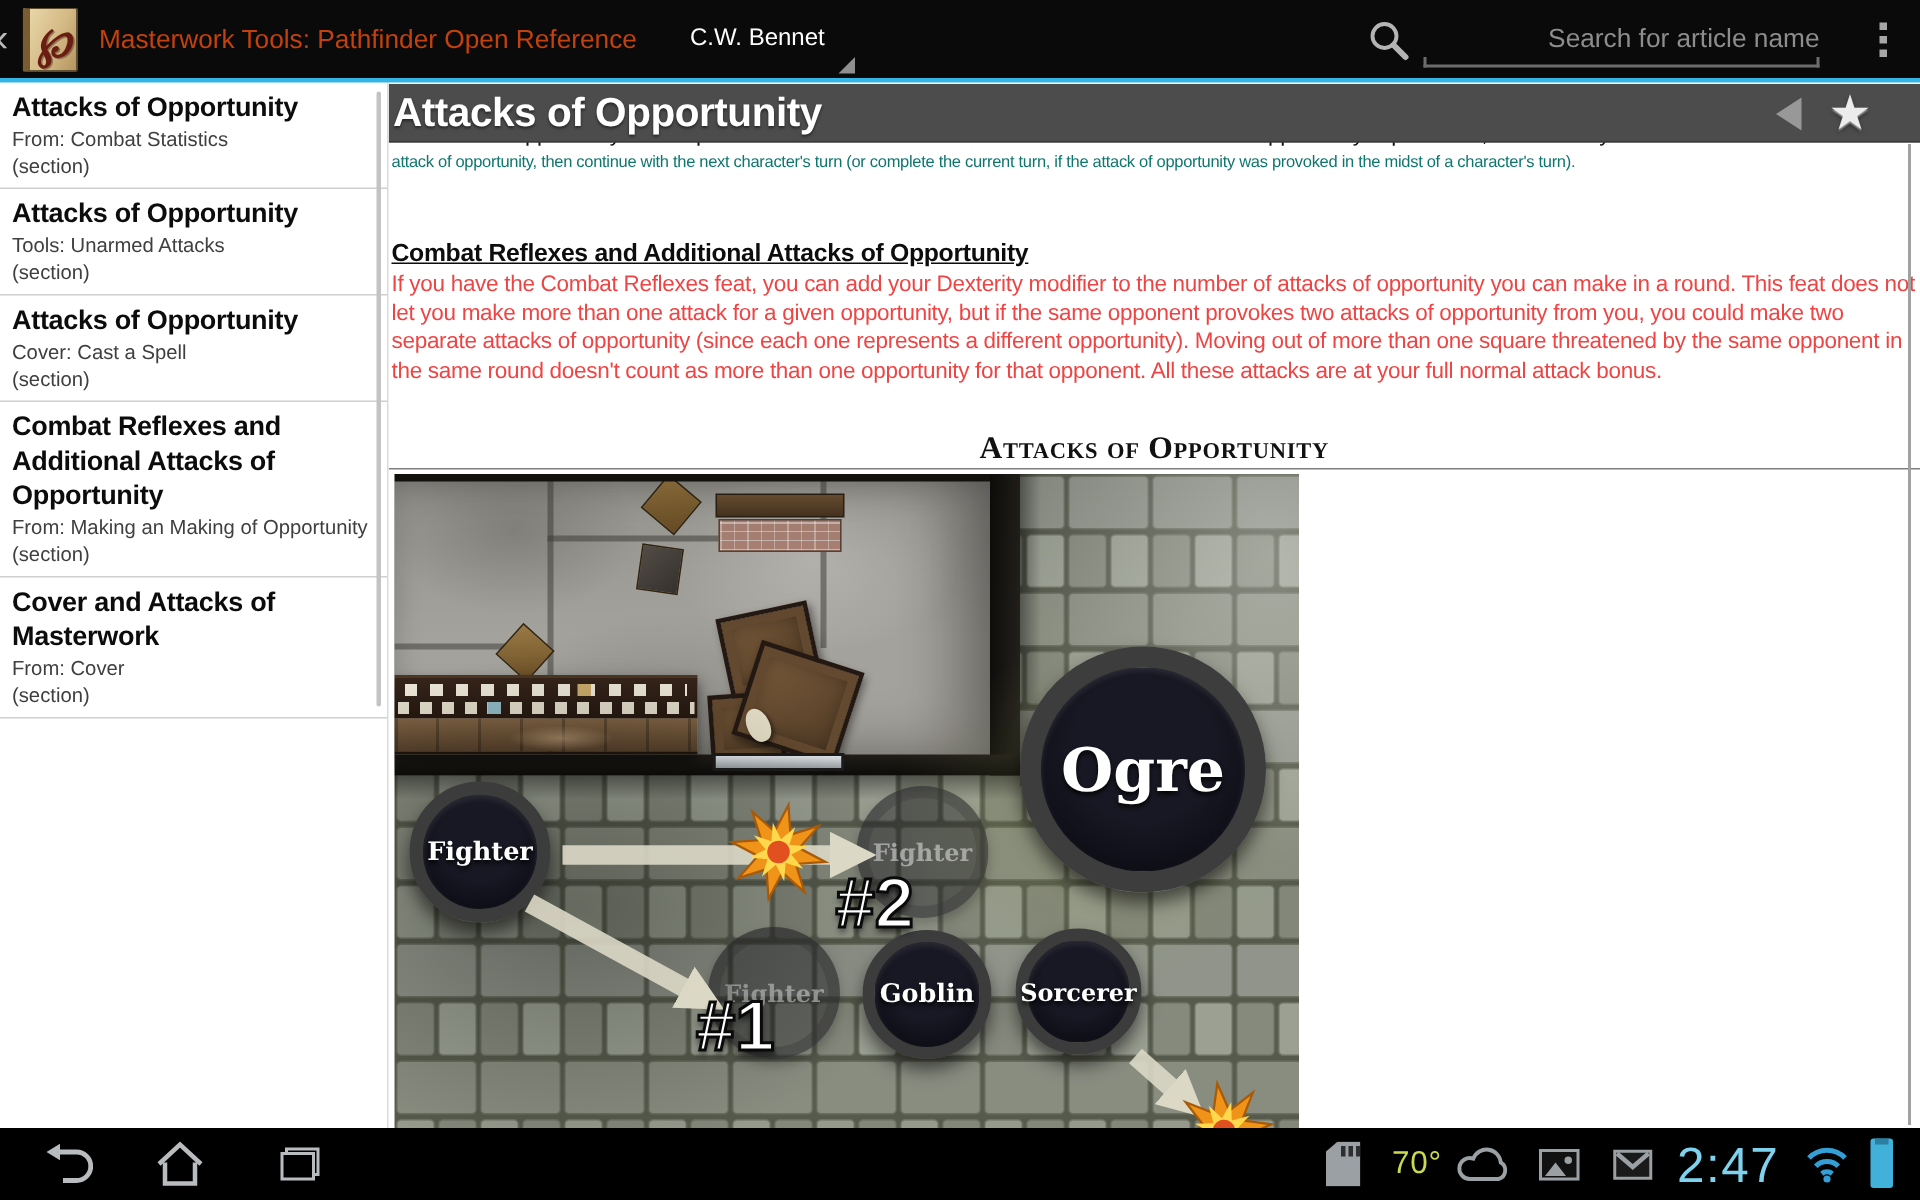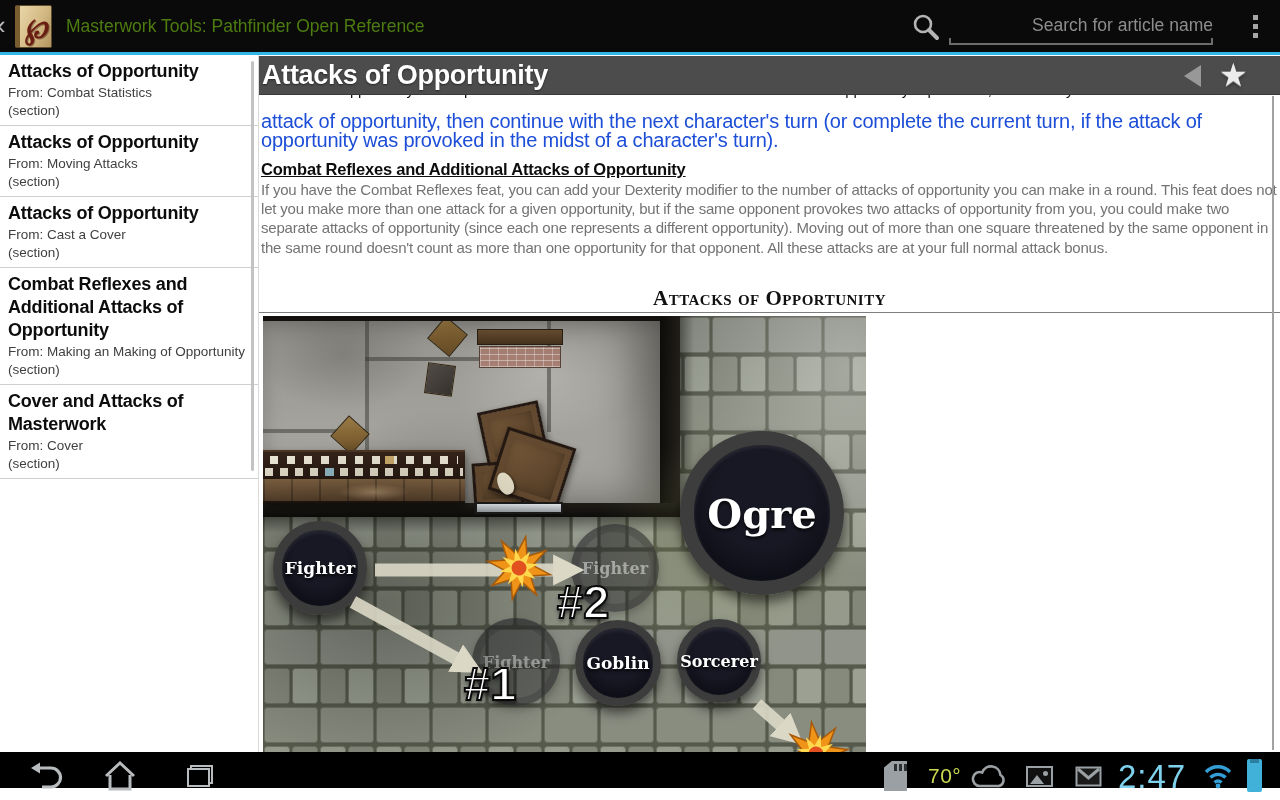--- a/index.html
+++ b/index.html
@@ -8,21 +8,21 @@
 
   
   .action-bar { position:absolute; left:0; top:0; width:1280px; height:52px; background:#0a0a0a; z-index:60; }
   .accent-line { position:absolute; left:0; top:52px; width:1280px; height:3px; background:#33b5e5; z-index:60; }
   .chevron-back { position:absolute; left:-3px; top:12px; color:#b9b9b9; font-size:26px; line-height:26px; }
   .app-icon { position:absolute; left:15px; top:5px; width:37px; height:43px;
       background:linear-gradient(115deg,#e8d6a8 0%,#d3b984 55%,#b3945e 100%);
       border:1px solid #5f4c2c; border-left:5px solid #7a5c31; border-radius:2px;
       display:flex; align-items:center; justify-content:center; }
   .app-icon span { font-family:"DejaVu Serif",serif; font-weight:bold; font-style:italic; color:#6a1d13; font-size:28px; transform:rotate(-4deg); text-shadow:1px 1px 0 rgba(60,20,10,.4); }
-  .ab-title { position:absolute; left:66px; top:0; height:52px; line-height:52px; color:#4d7c0f; font-size:17.5px; }
+  .ab-title { position:absolute; left:66px; top:0; height:52px; line-height:52px; color:#c2410c; font-size:17.5px; }
   .ab-spinner { position:absolute; left:448px; top:0; width:126px; height:52px; }
   .ab-spinner .sp-label { position:absolute; left:12px; top:0; height:52px; line-height:52px; color:#fdfdfd; font-size:16px; }
   .sp-caret { position:absolute; right:4px; bottom:3px; width:0; height:0; border-bottom:11px solid #8f8f8f; border-left:11px solid transparent; }
   .search-wrap { position:absolute; left:905px; top:0; width:320px; height:52px; }
   .search-icon { position:absolute; left:6px; top:12px; }
   .search-input { position:absolute; left:46px; top:9px; width:262px; height:32px; background:transparent; border:none; outline:none; color:#ddd; font-size:17.5px; font-family:"Liberation Sans",sans-serif;text-align:right; }
   .search-input::placeholder { color:#8d8d8d; }
   .search-underline { position:absolute; left:44px; top:43px; width:264px; height:2px; background:#6c6c6c; }
   .search-underline::before,.search-underline::after { content:""; position:absolute; top:-5px; width:2px; height:7px; background:#6c6c6c; }
   .search-underline::before{ left:0; } .search-underline::after{ right:0; }
@@ -37,23 +37,23 @@
   .sb-kind { font-size:13.5px; line-height:17px; color:#3f3f3f; }
   .sb-scrollthumb { position:absolute; right:4px; top:6px; width:3px; height:410px; background:#c3c3c3; border-radius:2px; }
 
   
   .content { position:absolute; left:259px; top:55px; width:1021px; height:697px; background:#fff; overflow:hidden; }
   .scrolled-line { position:absolute; left:2px; top:25px; width:1016px; font-size:15px; line-height:19px; color:#111; letter-spacing:-.2px; z-index:1; }
   .art-header { position:absolute; left:0; top:1px; width:1021px; height:39px; background:#4c4c4c; border-bottom:1px solid #3a3a3a; z-index:5; }
   .art-title { position:absolute; left:3px; top:0; height:39px; line-height:38px; color:#fff; font-size:27px; font-weight:bold; letter-spacing:-.3px; text-shadow:0 1px 2px rgba(0,0,0,.5); }
   .prev-btn { position:absolute; left:925px; top:9px; width:0; height:0; border-top:11px solid transparent; border-bottom:11px solid transparent; border-right:17px solid #989898; cursor:pointer; }
   .fav-star { position:absolute; left:960px; top:-1px; font-size:32px; line-height:40px; color:#ececec; text-shadow:0 1px 1px #9a9a9a,0 2px 3px rgba(0,0,0,.5); cursor:pointer; }
-  .p-intro { position:absolute; left:2px; top:57px; width:1017px; font-size:20px; line-height:19px; color:#1d4ed8; letter-spacing:-.2px; z-index:2; }
+  .p-intro { position:absolute; left:2px; top:44px; width:1017px; font-size:11px; line-height:19px; color:#0f766e; letter-spacing:-.2px; z-index:2; }
   .h2-underline { position:absolute; left:2px; top:105px; font-size:16.5px; font-weight:bold; color:#0d0d0d; text-decoration:underline; letter-spacing:-.2px; }
-  .p-body { position:absolute; left:2px; top:125px; width:1017px; font-size:15px; line-height:19.2px; color:#737373; letter-spacing:-.2px; }
+  .p-body { position:absolute; left:2px; top:125px; width:1017px; font-size:15px; line-height:19.2px; color:#ef4444; letter-spacing:-.2px; }
   .fig-caption { position:absolute; left:0; top:231px; width:1021px; text-align:center; font-family:"Liberation Serif",serif; font-variant:small-caps; font-weight:600; font-size:21px; color:#111; letter-spacing:.5px; }
   .fig-rule { position:absolute; left:0; top:257px; width:1021px; border-top:1px solid #7e7e7e; }
   .content-scrollthumb { position:absolute; right:6px; top:41px; width:2px; height:654px; background:#a2a2a2; }
 
   
   .figure { position:absolute; left:4px; top:261px; width:603px; height:436px; overflow:hidden; background:#7d8073; }
   .figure svg.cobb { position:absolute; left:0; top:0; z-index:0; }
   .fig-vignette { position:absolute; inset:0; z-index:25; pointer-events:none;
       background:
         radial-gradient(ellipse 340px 240px at 20% 66%, rgba(8,10,6,.34), transparent 70%),
@@ -110,21 +110,21 @@
   .tk-sorcerer { left:414px; top:303px; width:84px; height:84px; border:8px solid #3c3c3c; font-size:16px; }
   .token.ghost { background:rgba(24,24,32,.45); border-color:rgba(62,62,62,.40); box-shadow:0 4px 8px rgba(0,0,0,.25); color:rgba(235,235,235,.55); text-shadow:none; z-index:20; }
   .tk-ghost2 { left:308px; top:208px; width:88px; height:88px; border:8px solid; font-size:16px; }
   .tk-ghost1 { left:209px; top:302px; width:88px; height:88px; border:8px solid; font-size:16px; }
   .fig-arrows { position:absolute; left:0; top:0; z-index:40; pointer-events:none; }
   .map-label { position:absolute; z-index:50; font-weight:bold; font-size:47px; line-height:1; color:#fff;
       -webkit-text-stroke:2px #0a0a0a; text-shadow:0 3px 4px rgba(0,0,0,.65); font-family:"Liberation Sans",sans-serif; }
   .lbl2 { left:294px; top:262px; } .lbl1 { left:201px; top:344px; }
 
   
-  .system-bar { position:absolute; left:0; top:752px; width:1280px; height:36px; background:#000; z-index:70; }
+  .system-bar { position:absolute; left:0; top:752px; width:1280px; height:48px; background:#000; z-index:70; }
   .nav-btn { position:absolute; top:0; width:64px; height:48px; display:flex; align-items:center; justify-content:center; cursor:pointer; }
   .nav-back { left:12px; } .nav-home { left:88px; } .nav-recents { left:168px; }
   .recents-icon { position:relative; width:26px; height:22px; }
   .recents-icon::before { content:""; position:absolute; right:0; top:0; width:19px; height:15px; border:2.5px solid #b9bcbe; }
   .recents-icon::after { content:""; position:absolute; left:0; bottom:0; width:19px; height:15px; border:2.5px solid #b9bcbe; background:#000; }
   .tray { position:absolute; right:0; top:0; height:48px; width:410px; cursor:pointer; }
   .sd-icon { position:absolute; left:14px; top:9px; width:23px; height:30px; background:#9aa0a3;
       clip-path:polygon(34% 0,100% 0,100% 100%,0 100%,0 22%); }
   .sd-icon i { position:absolute; top:3px; width:3px; height:7px; background:#2c2e30; }
   .sd-icon i:nth-child(1){ left:10px; } .sd-icon i:nth-child(2){ left:15px; } .sd-icon i:nth-child(3){ left:20px; }
@@ -143,20 +143,24 @@
 <body>
 
 <div id="screen">
 
   <div class="action-bar">
     <div class="chevron-back">‹</div>
     <div class="app-icon">
         <span>℘</span>
       </div>
     <div class="ab-title">Masterwork Tools: Pathfinder Open Reference</div>
+    <div class="ab-spinner">
+      <span class="sp-label">C.W. Bennet</span>
+      <span class="sp-caret"></span>
+    </div>
     <div class="search-wrap">
       <svg class="search-icon" width="30" height="30" viewBox="0 0 30 30">
         <circle cx="12" cy="12" r="8" fill="none" stroke="#b4b4b4" stroke-width="2.6"></circle>
         <line x1="18" y1="18" x2="26" y2="26" stroke="#b4b4b4" stroke-width="4" stroke-linecap="round"></line>
       </svg>
       <input class="search-input" placeholder="Search for article name" style="">
       <div class="search-underline"></div>
     </div>
     <div class="overflow-btn">
         <i></i>
@@ -167,26 +171,26 @@
   <div class="accent-line"></div>
 
   <div class="sidebar">
     <div class="sb-item">
       <div class="sb-title">Attacks of Opportunity</div>
       <div class="sb-sub">From: Combat Statistics</div>
       <div class="sb-kind">(section)</div>
     </div>
     <div class="sb-item">
       <div class="sb-title">Attacks of Opportunity</div>
-      <div class="sb-sub">From: Moving Attacks</div>
+      <div class="sb-sub">Tools: Unarmed Attacks</div>
       <div class="sb-kind">(section)</div>
     </div>
     <div class="sb-item">
       <div class="sb-title">Attacks of Opportunity</div>
-      <div class="sb-sub">From: Cast a Cover</div>
+      <div class="sb-sub">Cover: Cast a Spell</div>
       <div class="sb-kind">(section)</div>
     </div>
     <div class="sb-item">
       <div class="sb-title">Combat Reflexes and Additional Attacks of Opportunity</div>
       <div class="sb-sub">From: Making an Making of Opportunity</div>
       <div class="sb-kind">(section)</div>
     </div>
     <div class="sb-item">
       <div class="sb-title">Cover and Attacks of Masterwork</div>
       <div class="sb-sub">From: Cover</div>

